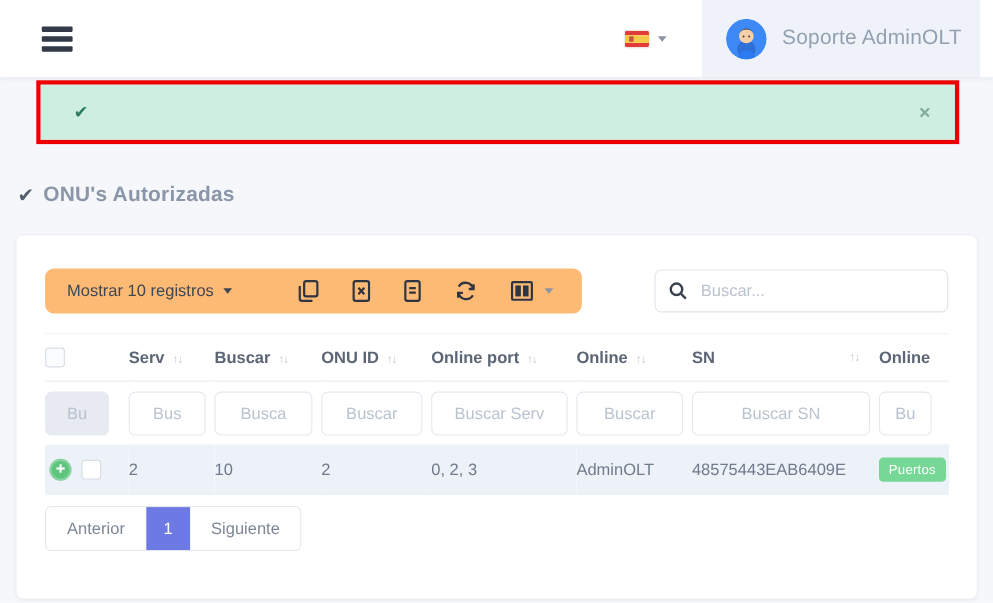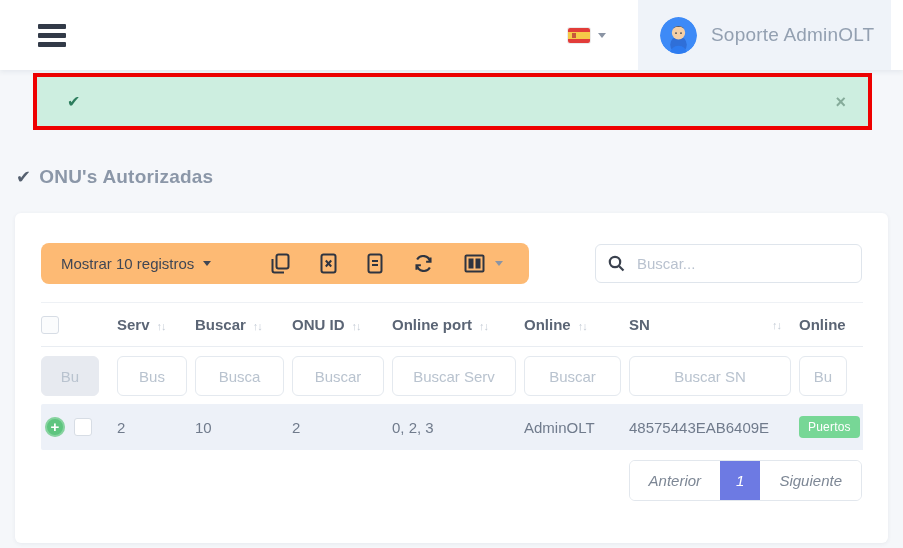--- a/index.html
+++ b/index.html
@@ -110,21 +110,21 @@
     width:20px; height:20px; border-radius:50%; background:#5ec57f; color:#fff;
     font-size:15px; line-height:19px; text-align:center; font-weight:bold; cursor:pointer; flex:none;
     box-shadow:inset 0 0 0 2px rgba(255,255,255,0.25);
   }
   .badge-online {
     display:inline-block; background:#77d796; color:#fff; font-size:12px;
     padding:4px 9px; border-radius:4px; letter-spacing:0.2px;
   }
   
   .table-info { margin-top:18px; font-size:15px; color:#6e7887; }
-  .pagination-wrap { display:flex; justify-content:flex-end; margin-top:10px;font-style:italic; }
+  .pagination-wrap { display:flex; margin-top:10px; }
   .pagination {
     display:flex; border:1px solid #e2e7ed; border-radius:6px; overflow:hidden; background:#fff;
   }
   .page-btn {
     padding:11px 19px; font-size:15px; color:#7d8795; cursor:pointer; background:#fff;
   }
   .page-btn.active { background:#6d7ae3; color:#fff; padding:11px 16px; }
 </style>
 </head>
 <body>

